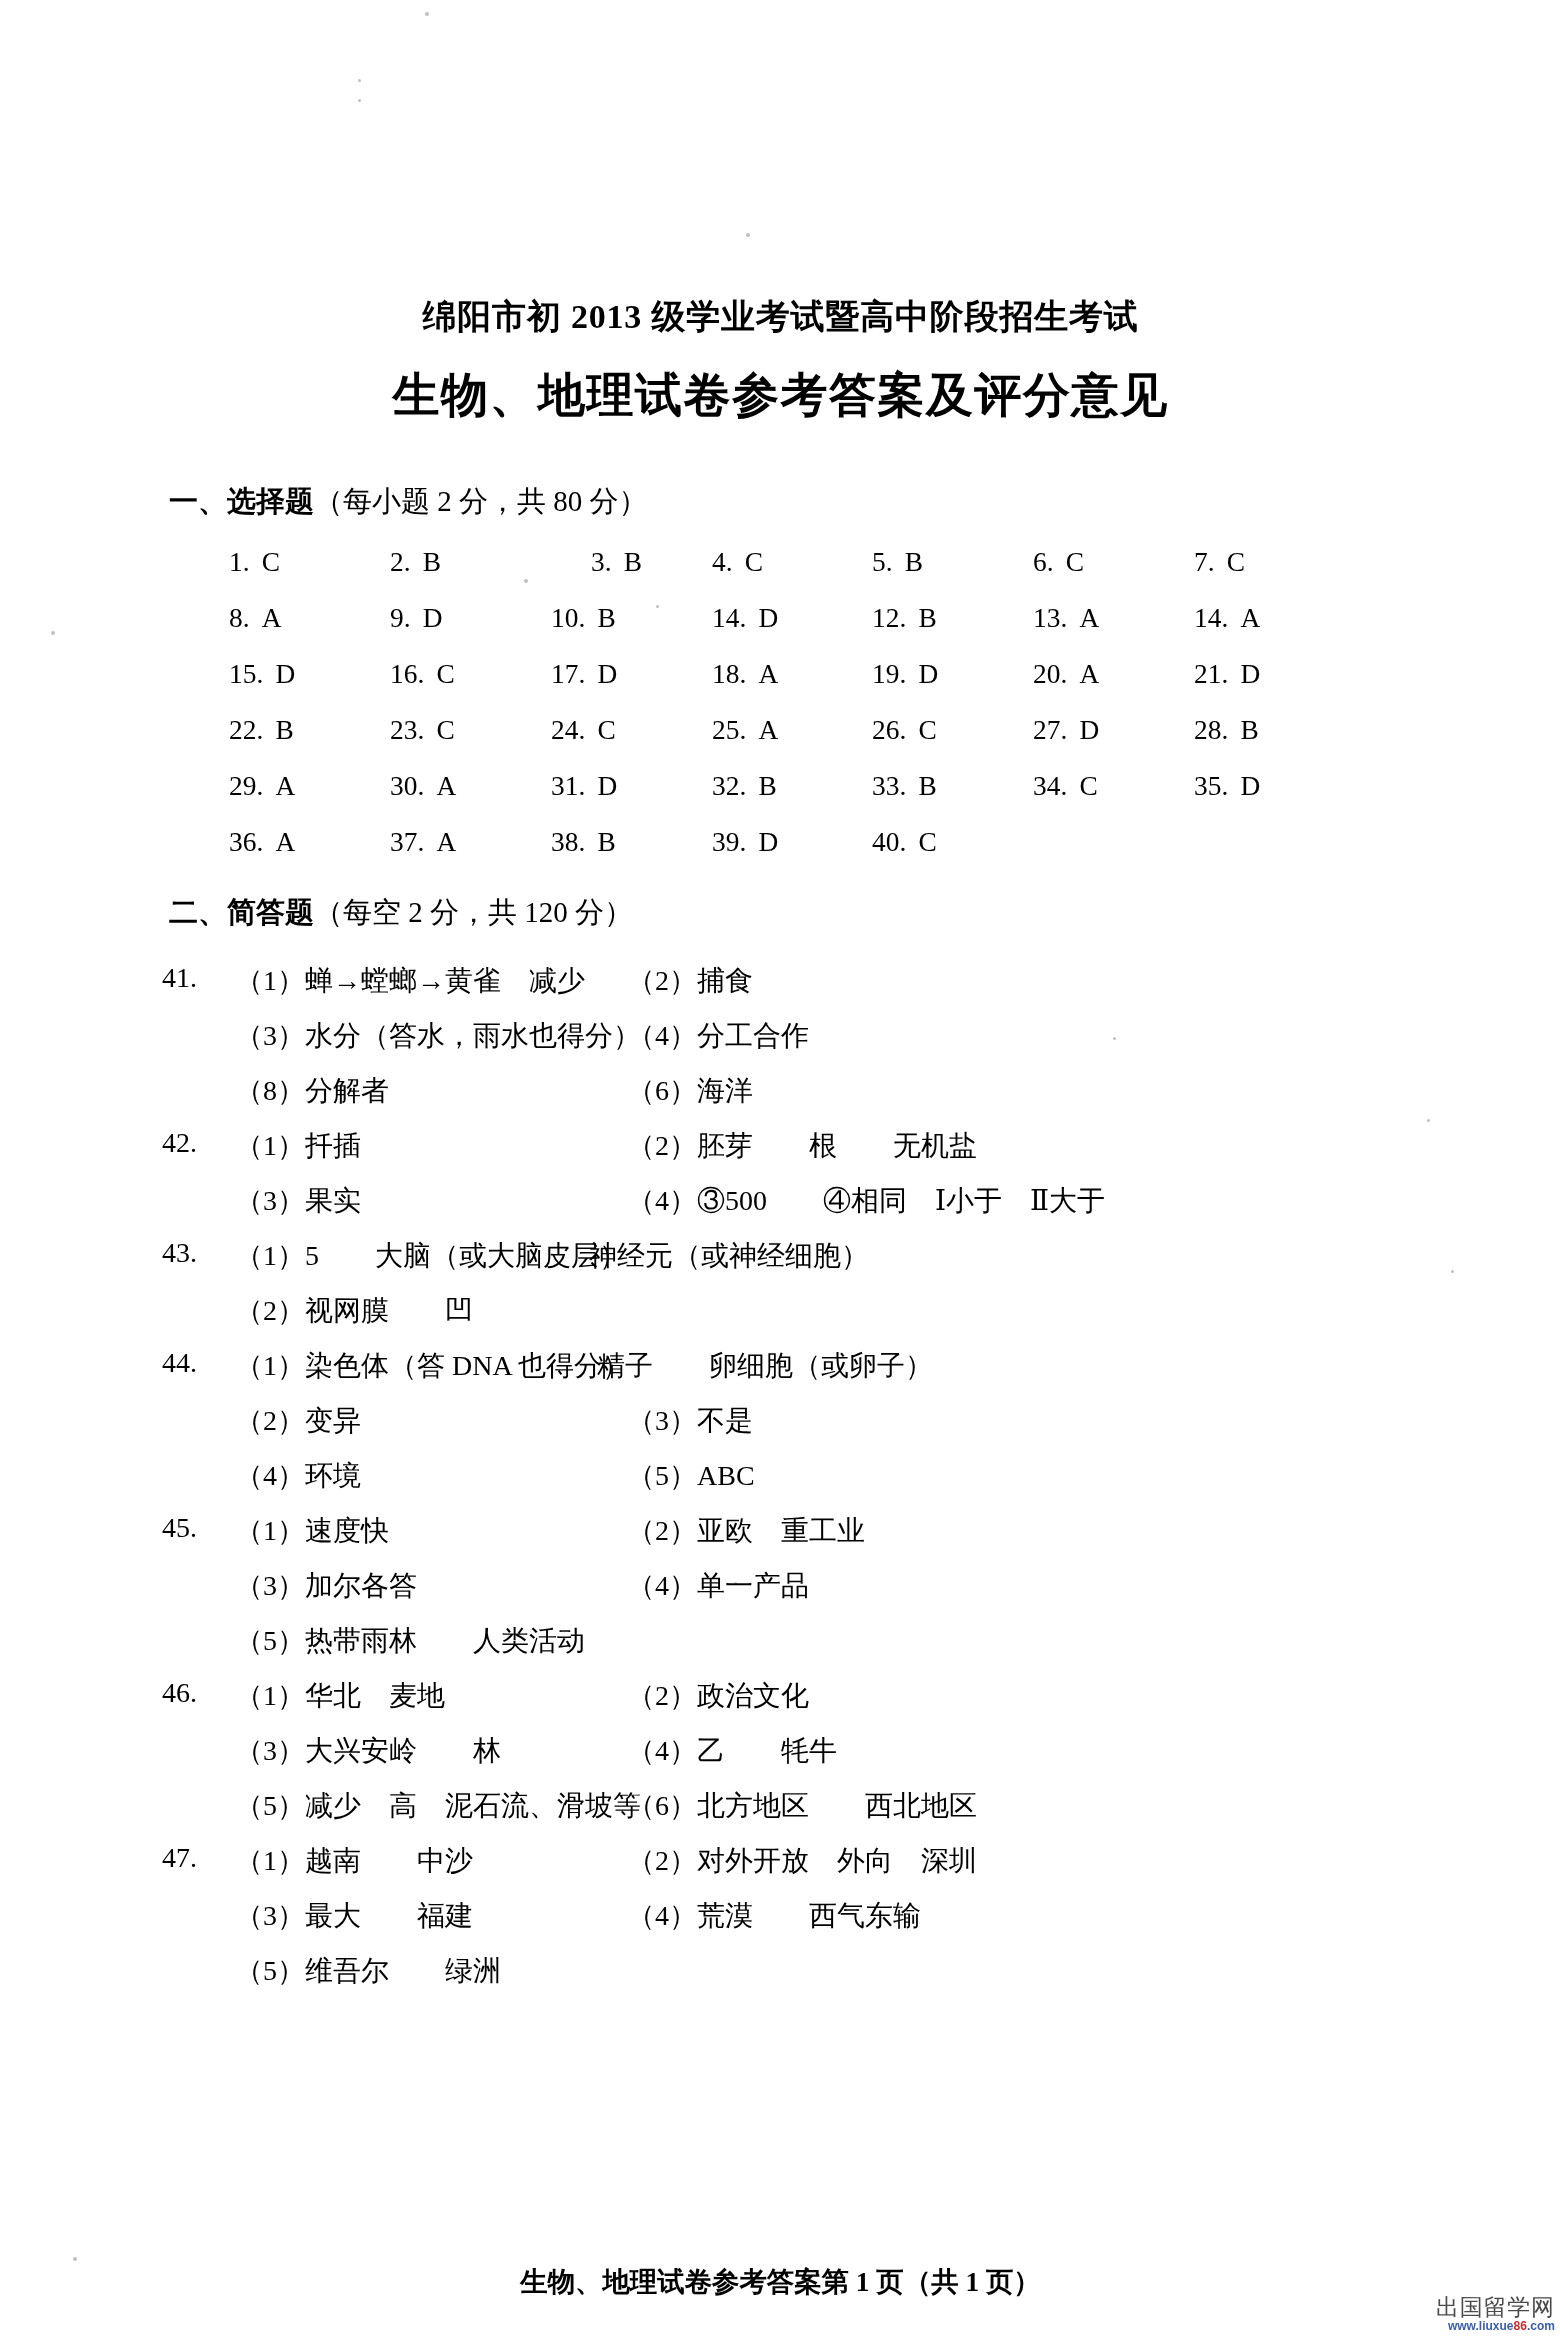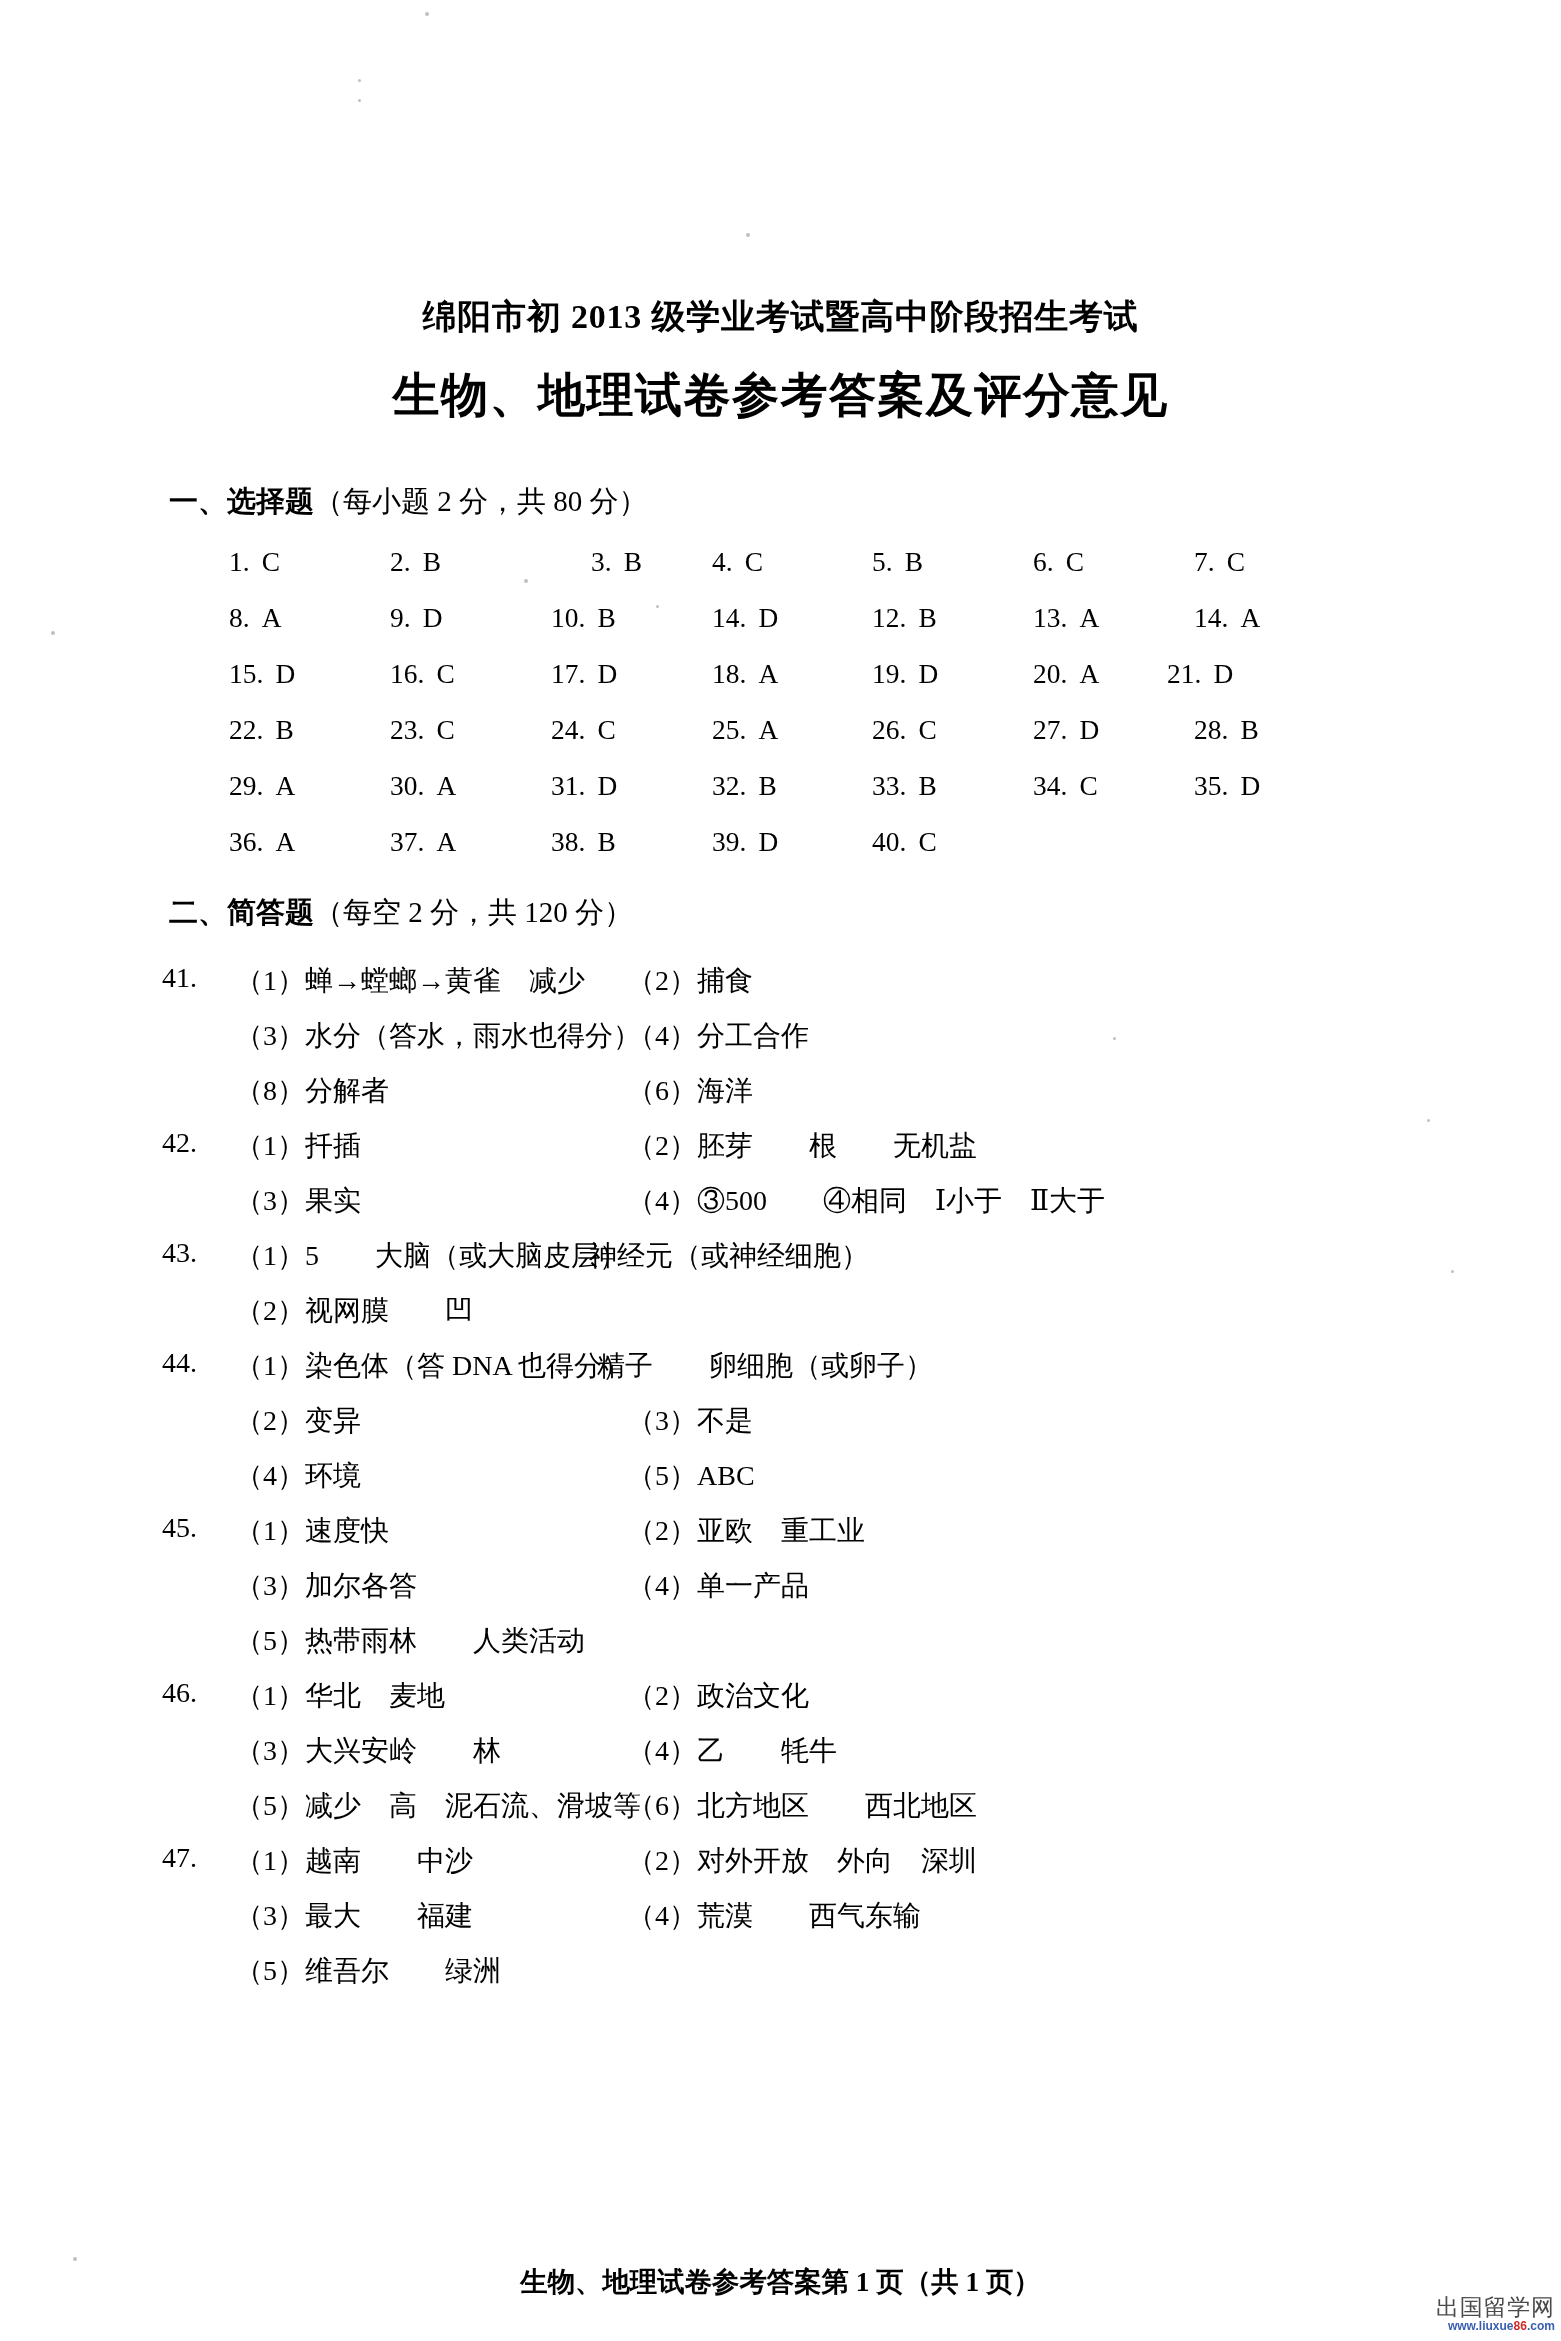--- a/index.html
+++ b/index.html
@@ -198,21 +198,21 @@
         <div class="mc-cell" style="left: 804px;"><span class="mc-num">13.</span><span class="mc-ans">A</span></div>
         <div class="mc-cell" style="left: 965px;"><span class="mc-num">14.</span><span class="mc-ans">A</span></div>
       </div>
       <div class="mc-row">
         <div class="mc-cell" style="left: 0px;"><span class="mc-num">15.</span><span class="mc-ans">D</span></div>
         <div class="mc-cell" style="left: 161px;"><span class="mc-num">16.</span><span class="mc-ans">C</span></div>
         <div class="mc-cell" style="left: 322px;"><span class="mc-num">17.</span><span class="mc-ans">D</span></div>
         <div class="mc-cell" style="left: 483px;"><span class="mc-num">18.</span><span class="mc-ans">A</span></div>
         <div class="mc-cell" style="left: 643px;"><span class="mc-num">19.</span><span class="mc-ans">D</span></div>
         <div class="mc-cell" style="left: 804px;"><span class="mc-num">20.</span><span class="mc-ans">A</span></div>
-        <div class="mc-cell" style="left: 938px; text-align: center;"><span class="mc-num">21.</span><span class="mc-ans">D</span></div>
+        <div class="mc-cell" style="left: 965px; text-align: center;"><span class="mc-num">21.</span><span class="mc-ans">D</span></div>
       </div>
       <div class="mc-row">
         <div class="mc-cell" style="left: 0px;"><span class="mc-num">22.</span><span class="mc-ans">B</span></div>
         <div class="mc-cell" style="left: 161px;"><span class="mc-num">23.</span><span class="mc-ans">C</span></div>
         <div class="mc-cell" style="left: 322px;"><span class="mc-num">24.</span><span class="mc-ans">C</span></div>
         <div class="mc-cell" style="left: 483px;"><span class="mc-num">25.</span><span class="mc-ans">A</span></div>
         <div class="mc-cell" style="left: 643px;"><span class="mc-num">26.</span><span class="mc-ans">C</span></div>
         <div class="mc-cell" style="left: 804px;"><span class="mc-num">27.</span><span class="mc-ans">D</span></div>
         <div class="mc-cell" style="left: 965px;"><span class="mc-num">28.</span><span class="mc-ans">B</span></div>
       </div>

